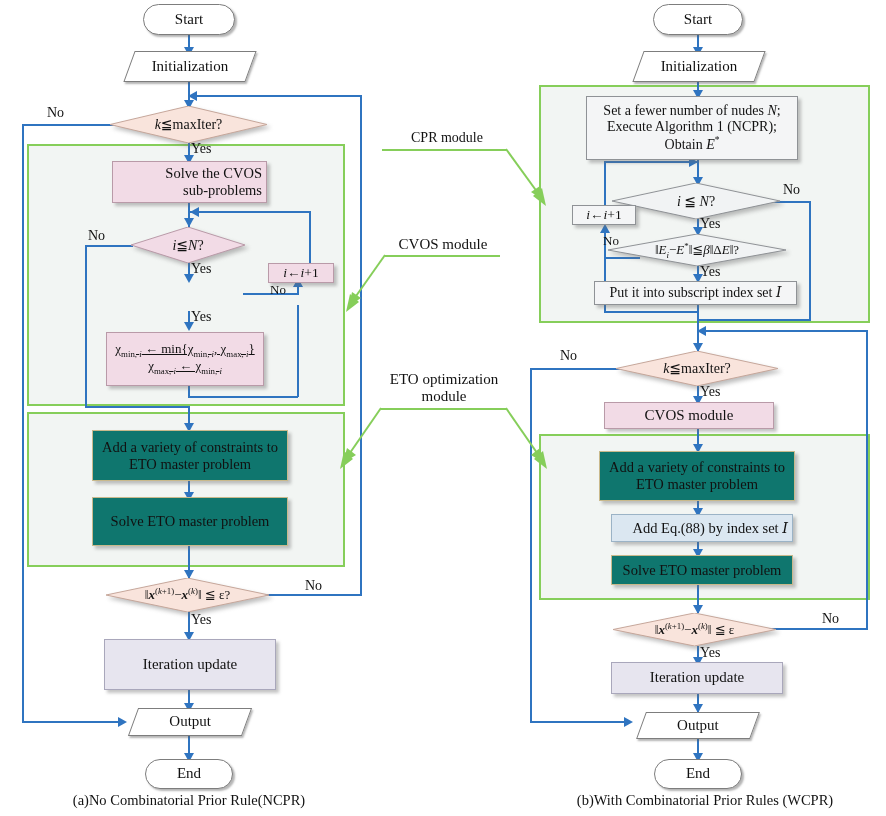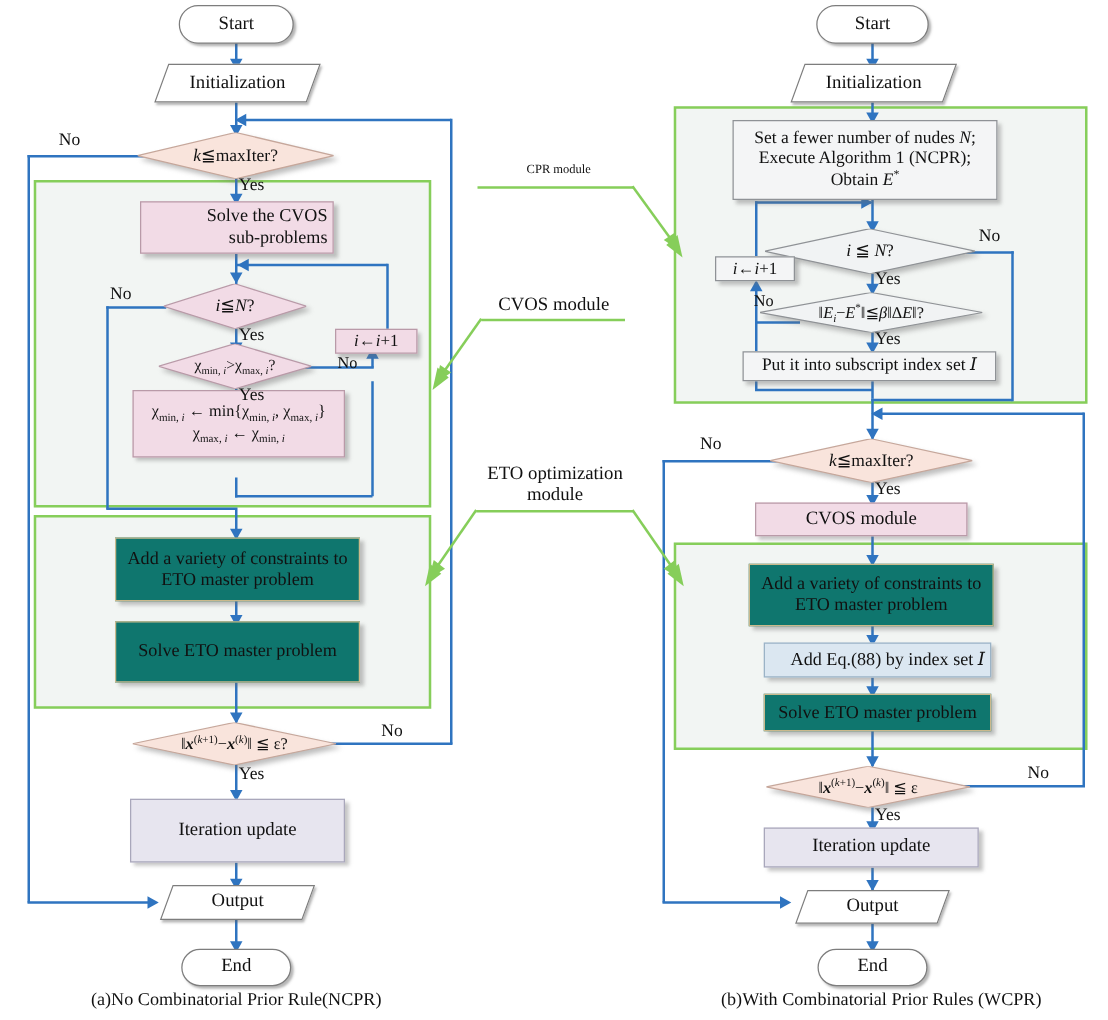--- a/index.html
+++ b/index.html
@@ -167,32 +167,22 @@
     </div>
     <div class="lbl" style="font-size:14px;">
       <span><i>i</i>≦<i>N</i>?</span>
     </div>
   </div>
 
   <div class="node proc pink" style="left:268px;top:263px;width:66px;height:20px;font-size:13.5px;">
     <span class="txt"><i>i</i>←<i>i</i>+1</span>
   </div>
 
-  <div class="dia" style="left:127px;top:275px;width:122px;height:36px;">
-    <div class="shape">
-      <svg viewBox="0 0 122 36" preserveAspectRatio="none">
-        <polygon points="61,0 122,18 61,36 0,18" fill="#f2dbe6" stroke="#b99aa8" stroke-width="1"></polygon>
-      </svg>
-    </div>
-    <div class="lbl" style="font-size:12.5px;">
-      <span>χ<sub>min, <i>i</i></sub>&gt;χ<sub>max, <i>i</i></sub>?</span>
-    </div>
-  </div>
-
-  <div class="node proc pink" style="left:106px;top:312px;width:170px;height:54px;font-size:13px;">
+
+  <div class="node proc pink" style="left:106px;top:332px;width:158px;height:54px;font-size:13px;text-decoration:underline;">
     <span class="txt">
       χ<sub>min, <i>i</i></sub> ← min{χ<sub>min, <i>i</i></sub>, χ<sub>max, <i>i</i></sub>}<br>
       χ<sub>max, <i>i</i></sub> ← χ<sub>min, <i>i</i></sub>
     </span>
   </div>
 
   <div class="node proc yellow" style="left:92px;top:430px;width:196px;height:51px;font-size:14.5px;">
     <span class="txt">Add a variety of constraints to<br>ETO master problem</span>
   </div>
 
@@ -406,21 +396,21 @@
   <div class="edgelbl" style="left:700px;top:384px;">Yes</div>
   <div class="edgelbl" style="left:822px;top:611px;">No</div>
   <div class="edgelbl" style="left:700px;top:645px;">Yes</div>
 
   <div class="gl glh" style="left:382px;top:149px;width:125px;"></div>
   <svg style="position:absolute;left:500px;top:142px;width:60px;height:72px;overflow:visible;">
     <line x1="6" y1="7" x2="43" y2="58" stroke="#86ce5a" stroke-width="2"></line>
     <polygon points="43,58 31,50 40,44" fill="#86ce5a"></polygon>
     <polygon points="46,64 33,54 42,46" fill="#86ce5a"></polygon>
   </svg>
-  <div class="modlabel" style="left:382px;top:130px;width:130px;font-size:10px;">
+  <div class="modlabel" style="left:382px;top:130px;width:130px;font-size:14px;">
     <span>CPR module</span>
   </div>
 
   <div class="gl glh" style="left:385px;top:255px;width:115px;"></div>
   <svg style="position:absolute;left:335px;top:248px;width:56px;height:72px;overflow:visible;">
     <line x1="50" y1="7" x2="14" y2="58" stroke="#86ce5a" stroke-width="2"></line>
     <polygon points="14,58 26,50 17,44" fill="#86ce5a"></polygon>
     <polygon points="11,64 24,54 15,46" fill="#86ce5a"></polygon>
   </svg>
   <div class="modlabel" style="left:378px;top:236px;width:130px;font-size:15px;">

